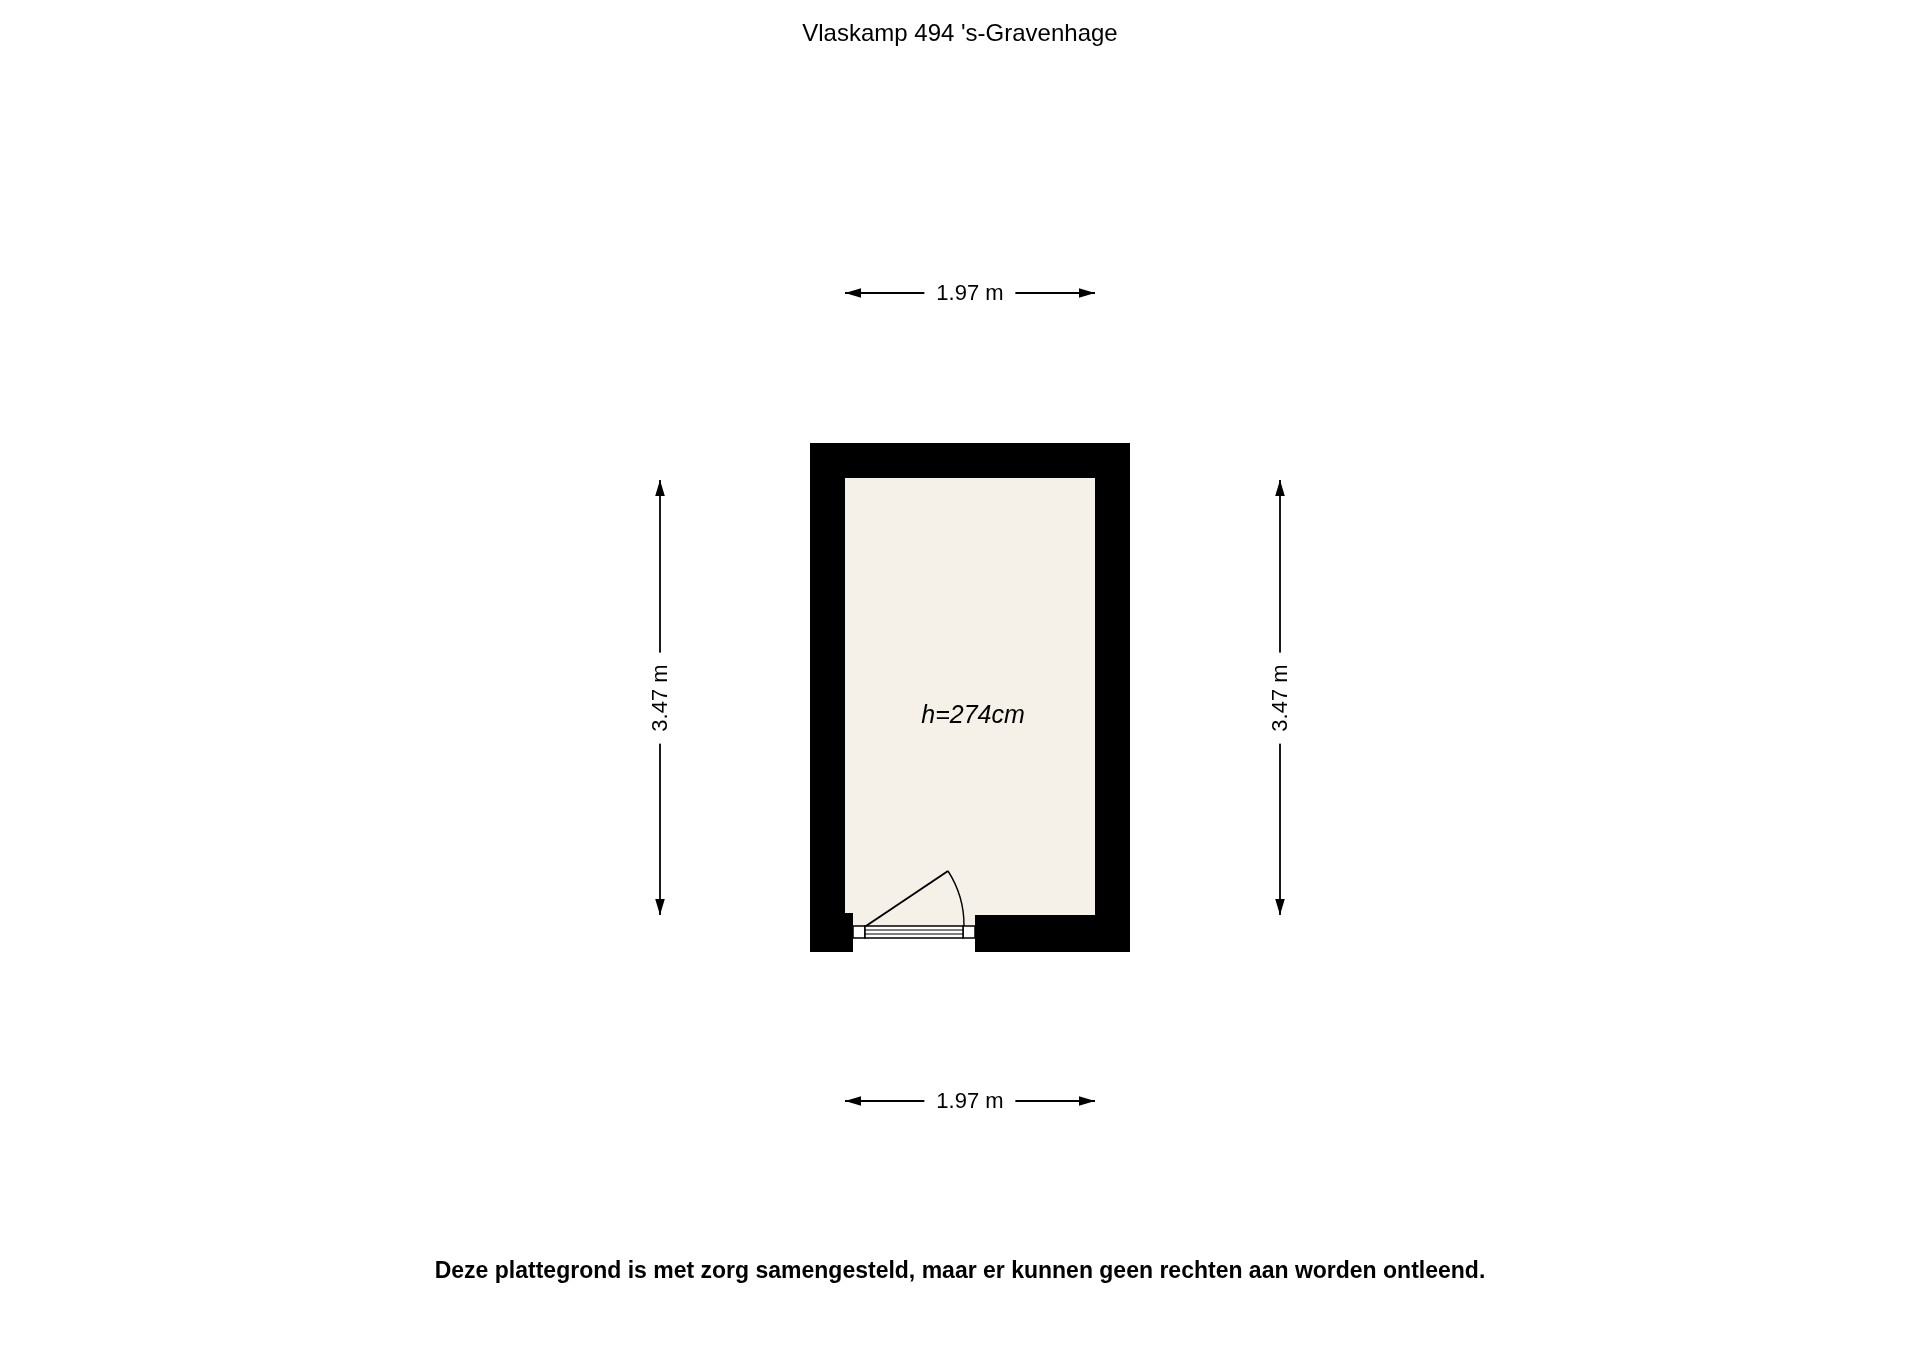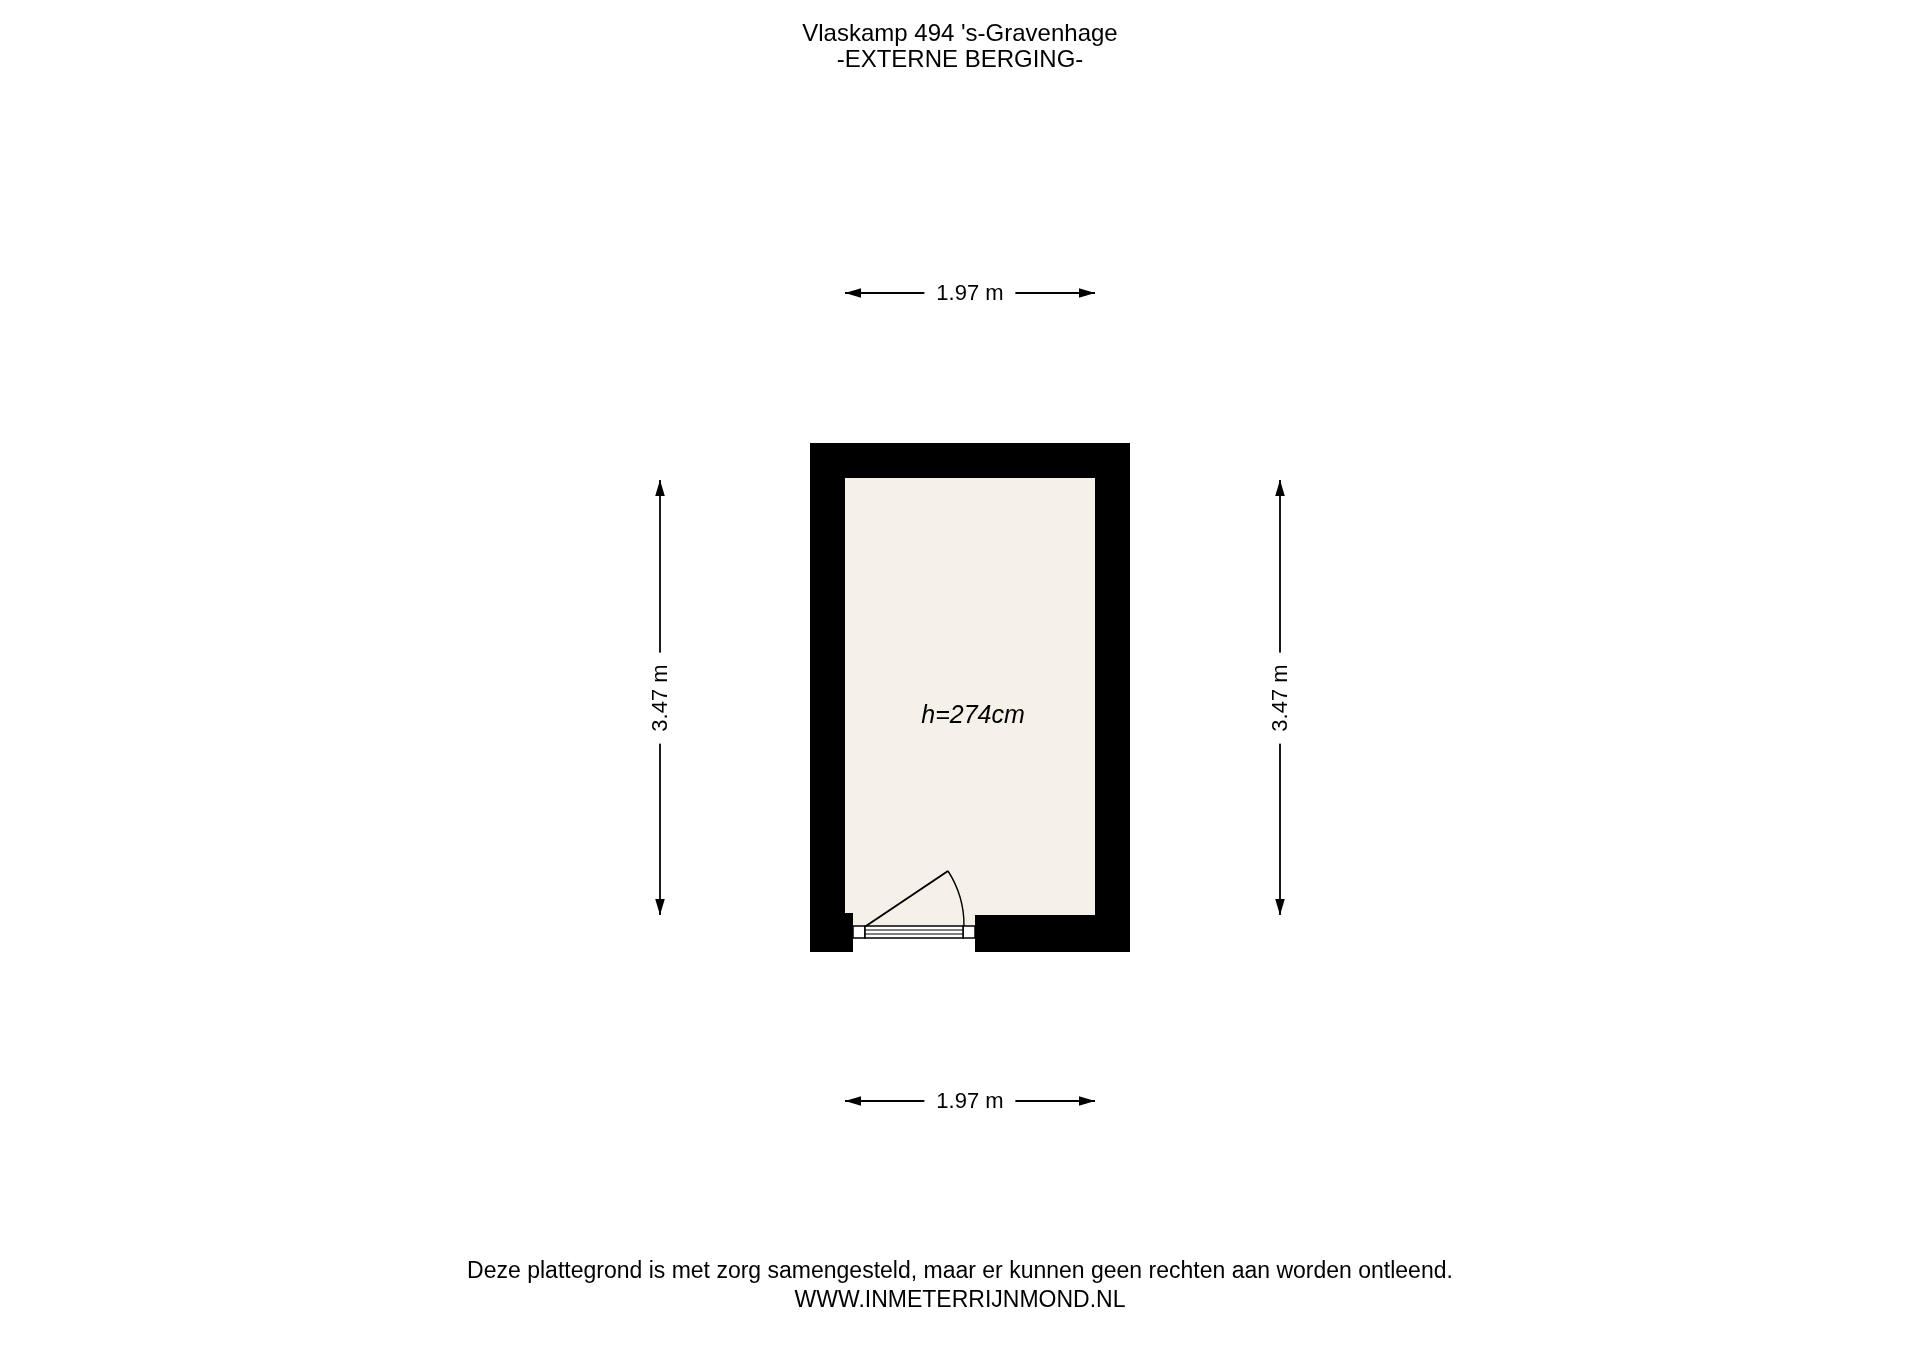--- a/index.html
+++ b/index.html
@@ -62,30 +62,30 @@
     font-size: 24px;
     line-height: 26px;
   }
   .footer-block {
     position: absolute;
     left: 0; right: 0;
     top: 1256px;
     text-align: center;
     font-size: 23px;
     line-height: 29px;
+    font-weight: bold;
   }
 </style>
 </head>
 <body>
 
 <div class="canvas">
 
   <div class="title-block">
     <div>Vlaskamp 494 's-Gravenhage</div>
-    <div>-EXTERNE BERGING-</div>
   </div>
 
   <svg class="plan-svg" viewBox="0 0 1920 1358">
     <defs>
       <marker id="arrow" viewBox="0 0 18 12" markerWidth="18" markerHeight="12" refX="17" refY="6" orient="auto-start-reverse" markerUnits="userSpaceOnUse">
         <path d="M17,6 L1,1.2 L1,10.8 Z" fill="#000000"></path>
       </marker>
     </defs>
 
     <rect class="floor" x="845" y="478" width="250" height="437"></rect>
@@ -114,16 +114,15 @@
 
   <div class="label dim-label" style="left:970px; top:293px;">1.97 m</div>
   <div class="label dim-label" style="left:970px; top:1101px;">1.97 m</div>
   <div class="label dim-label vertical" style="left:660px; top:698px;">3.47 m</div>
   <div class="label dim-label vertical" style="left:1280px; top:698px;">3.47 m</div>
 
   <div class="label room-label" style="left:973px; top:714px;">h=274cm</div>
 
   <div class="footer-block">
     <div>Deze plattegrond is met zorg samengesteld, maar er kunnen geen rechten aan worden ontleend.</div>
-    <div>WWW.INMETERRIJNMOND.NL</div>
   </div>
 
 </div>
 
 </body></html>

